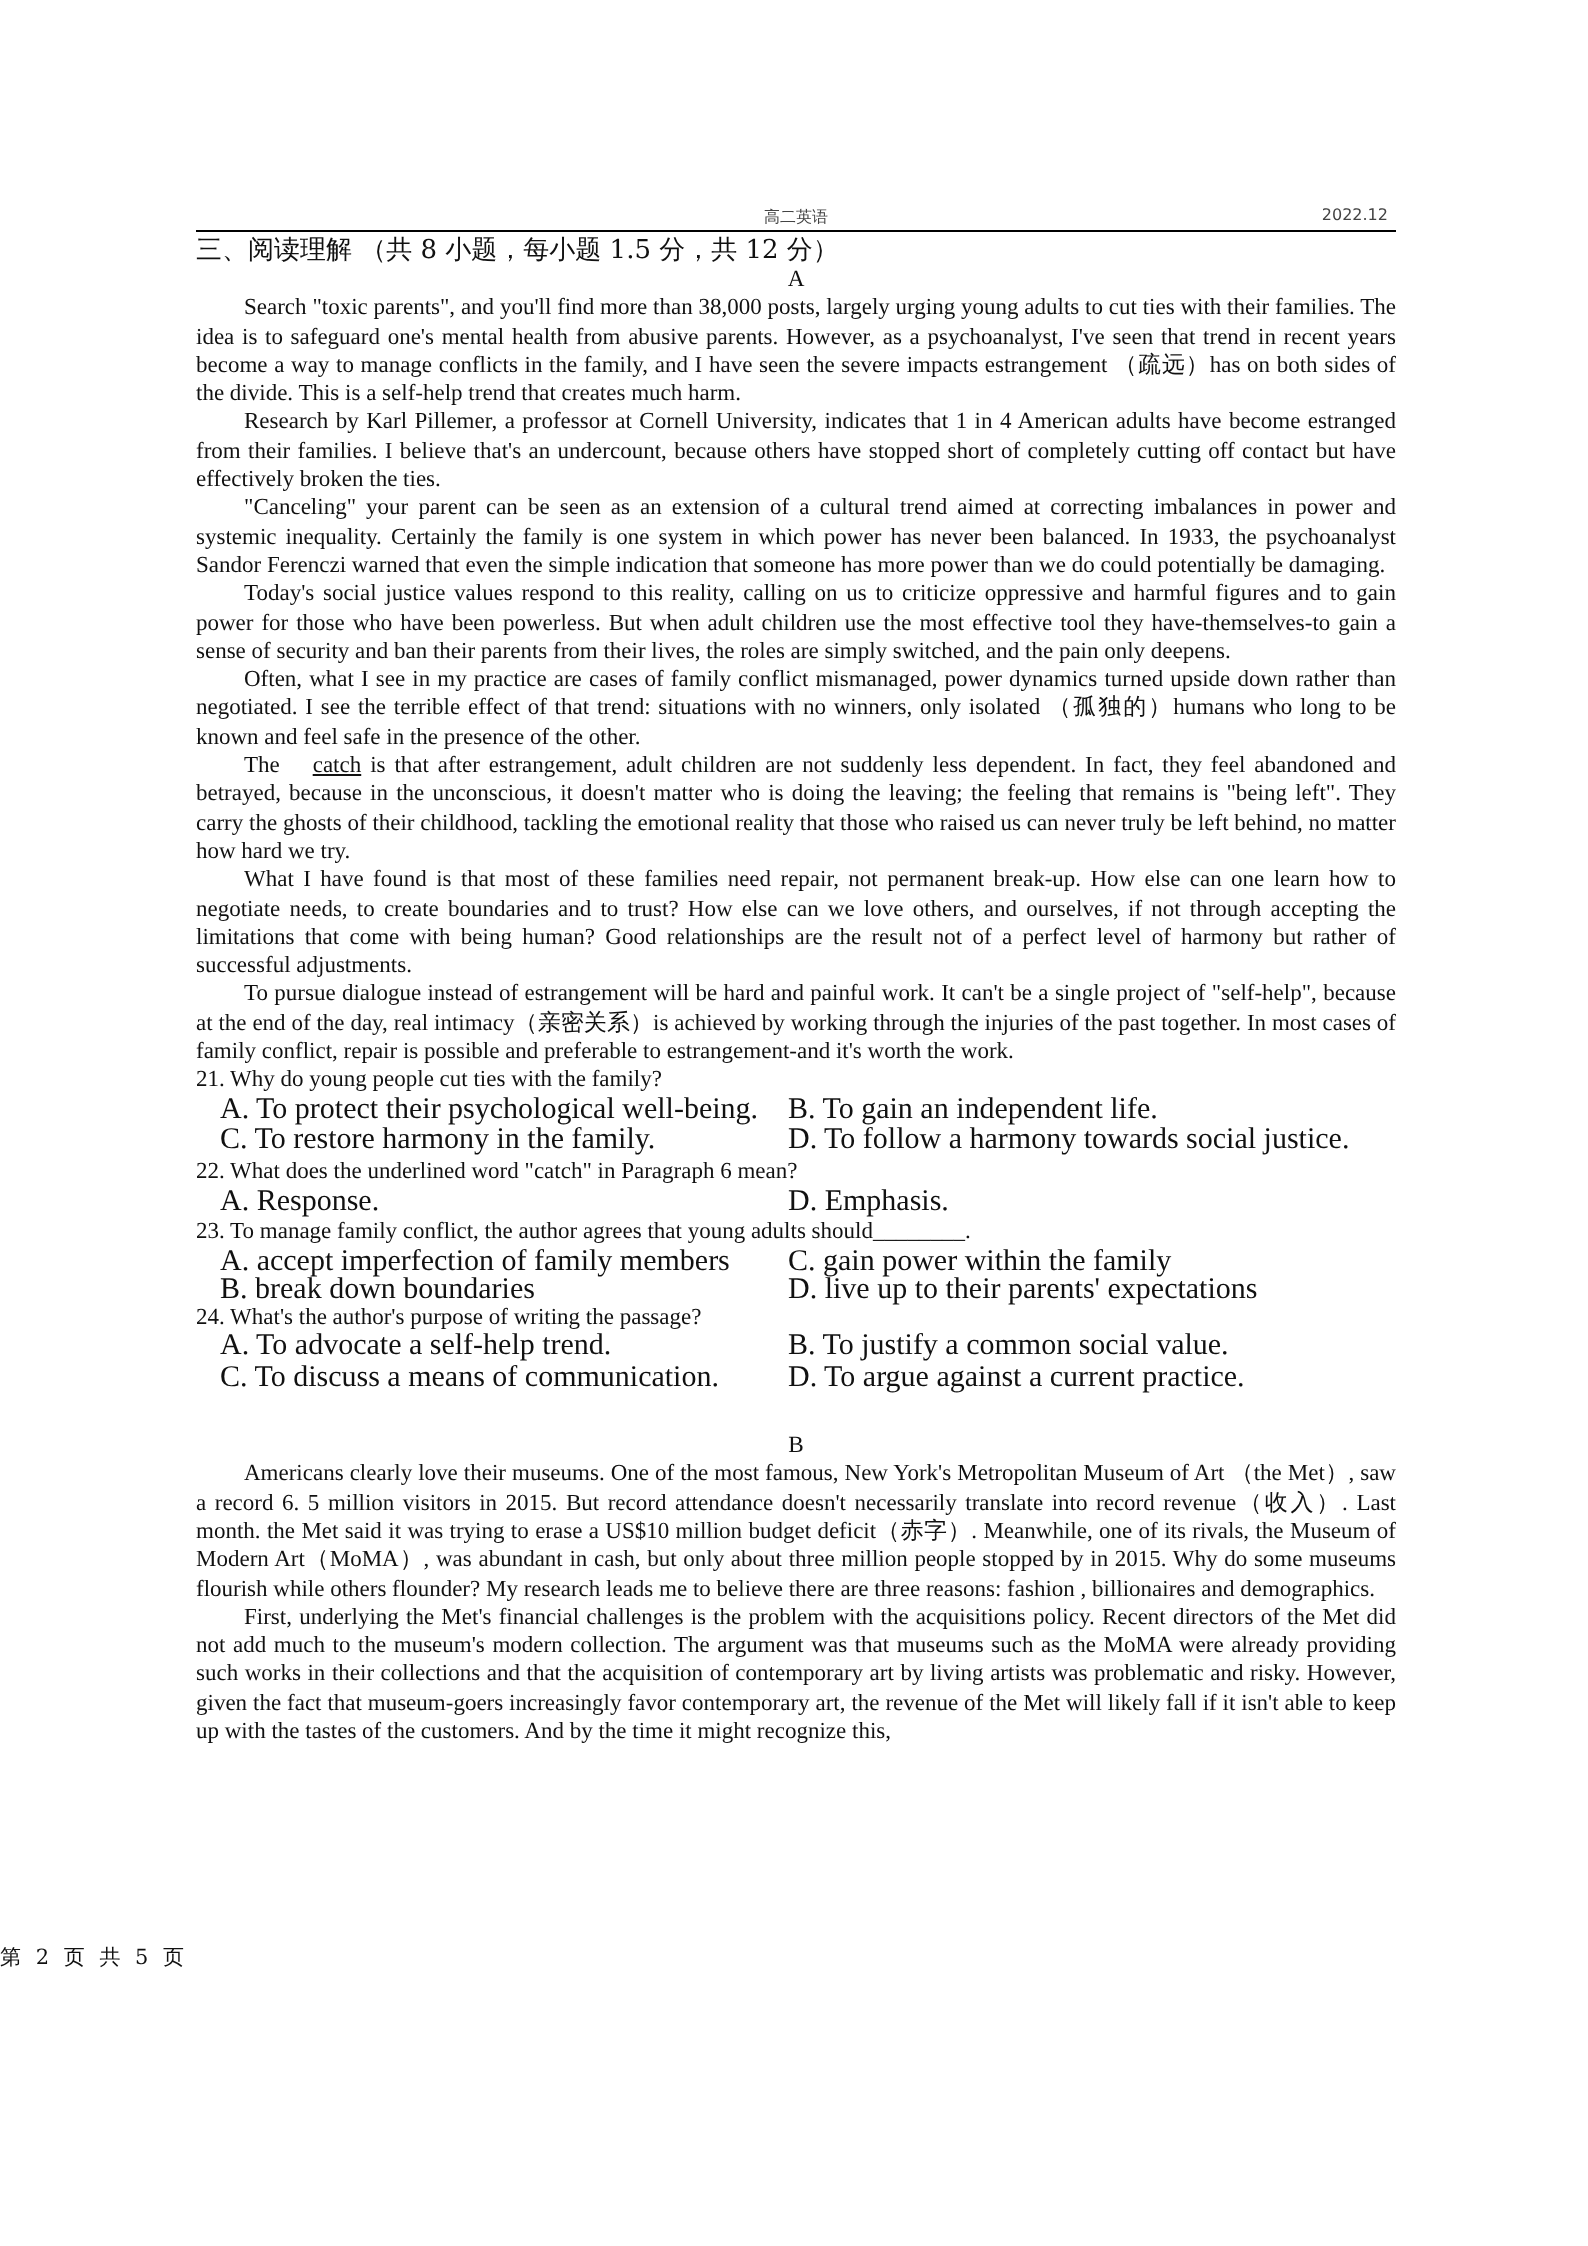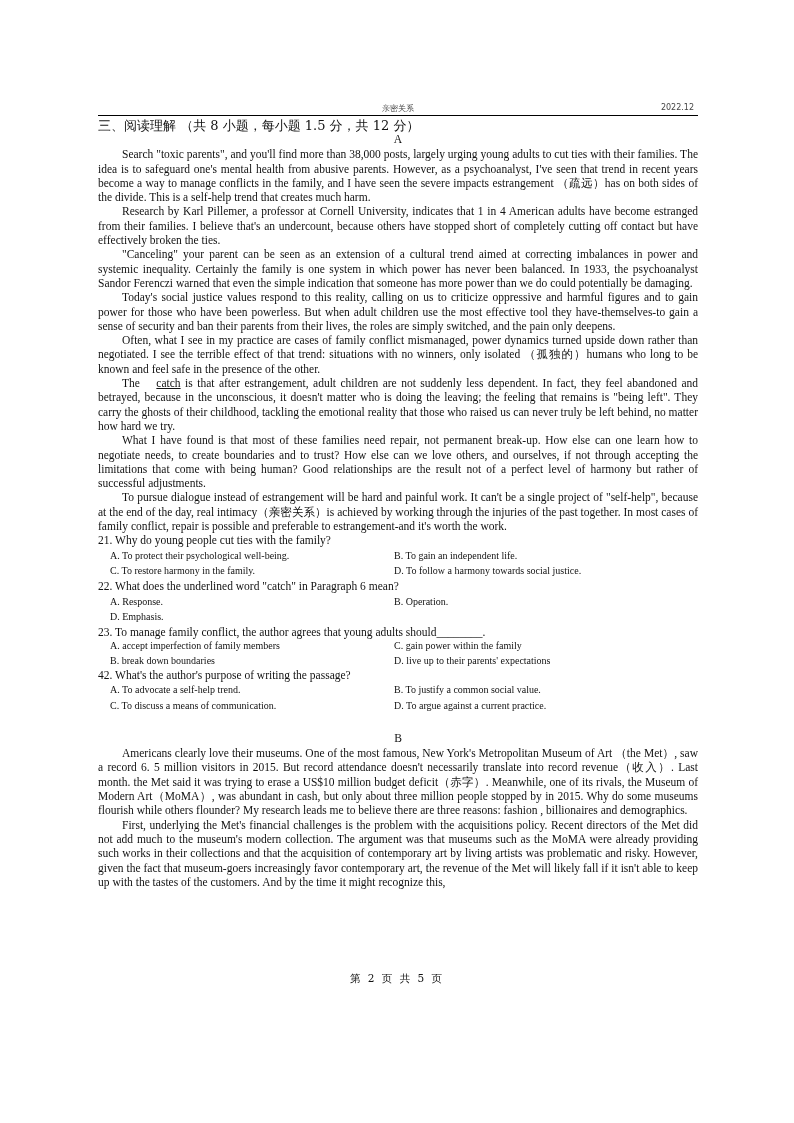--- a/index.html
+++ b/index.html
@@ -8,33 +8,33 @@
   .page { position: absolute; left: 98px; top: 100px; width: 600px; }
   .hdr { position: relative; height: 15px; font-size: 8px; color: #444;
          font-family: "DejaVu Sans", sans-serif; border-bottom: 1.3px solid #000; }
   .hdr .ctr { position: absolute; left: 0; right: 0; text-align: center; top: 3px; }
   .hdr .rt { position: absolute; right: 4px; top: 3px; }
   .sec { font-size: 13px; line-height: 15px; margin-top: 2px; font-family: "DejaVu Serif", serif; }
   .lbl { text-align: center; font-size: 11.6px; line-height: 14.3px; }
   p { margin: 0; font-size: 11.5px; line-height: 14.3px; text-align: justify; text-indent: 24px; }
   .q { font-size: 11.5px; line-height: 14.3px; }
   .opts { display: grid; grid-template-columns: 284px 300px; padding-left: 12px;
-          font-size: 10px; line-height: 15.8px; }
+          font-size: 15px; line-height: 15.8px; }
   .opts.tight { line-height: 14.3px; }
   .gap { height: 18px; }
   u { text-decoration: underline; margin-left: 12px; }
-  .footer { position: absolute; left: 0; right: 0; top: 972px; text-align: center;
+  .footer { position: absolute; left: 0; right: 0; top: 972px; text-align: left;
             font-size: 10.5px; font-family: "DejaVu Serif", serif; letter-spacing: 2px; }
 </style>
 </head>
 <body>
 
 <div class="page">
   <div class="hdr">
-    <span class="ctr">亲密关系</span>
+    <span class="ctr">高二英语</span>
     <span class="rt">2022.12</span>
   </div>
   <div class="sec">三、阅读理解 （共 8 小题，每小题 1.5 分，共 12 分）</div>
 
   <div>
     <div class="lbl">A</div>
     <p>Search "toxic parents", and you'll find more than 38,000 posts, largely urging young adults to cut ties with their families. The idea is to safeguard one's mental health from abusive parents. However, as a psychoanalyst, I've seen that trend in recent years become a way to manage conflicts in the family, and I have seen the severe impacts estrangement （疏远）has on both sides of the divide. This is a self-help trend that creates much harm.</p>
     <p>Research by Karl Pillemer, a professor at Cornell University, indicates that 1 in 4 American adults have become estranged from their families. I believe that's an undercount, because others have stopped short of completely cutting off contact but have effectively broken the ties.</p>
     <p>"Canceling" your parent can be seen as an extension of a cultural trend aimed at correcting imbalances in power and systemic inequality. Certainly the family is one system in which power has never been balanced. In 1933, the psychoanalyst Sandor Ferenczi warned that even the simple indication that someone has more power than we do could potentially be damaging.</p>
     <p>Today's social justice values respond to this reality, calling on us to criticize oppressive and harmful figures and to gain power for those who have been powerless. But when adult children use the most effective tool they have-themselves-to gain a sense of security and ban their parents from their lives, the roles are simply switched, and the pain only deepens.</p>
@@ -49,35 +49,34 @@
         <span>A. To protect their psychological well-being.</span>
         <span>B. To gain an independent life.</span>
         <span>C. To restore harmony in the family.</span>
         <span>D. To follow a harmony towards social justice.</span>
       </div>
     </div>
     <div>
       <div class="q">22. What does the underlined word "catch" in Paragraph 6 mean?</div>
       <div class="opts">
         <span>A. Response.</span>
-        <span>B. Operation.</span>
         <span>D. Emphasis.</span>
       </div>
     </div>
     <div>
       <div class="q">23. To manage family conflict, the author agrees that young adults should________.</div>
       <div class="opts tight">
         <span>A. accept imperfection of family members</span>
         <span>C. gain power within the family</span>
         <span>B. break down boundaries</span>
         <span>D. live up to their parents' expectations</span>
       </div>
     </div>
     <div>
-      <div class="q">42. What's the author's purpose of writing the passage?</div>
+      <div class="q">24. What's the author's purpose of writing the passage?</div>
       <div class="opts">
         <span>A. To advocate a self-help trend.</span>
         <span>B. To justify a common social value.</span>
         <span>C. To discuss a means of communication.</span>
         <span>D. To argue against a current practice.</span>
       </div>
     </div>
   </div>
 
   <div class="gap"></div>

